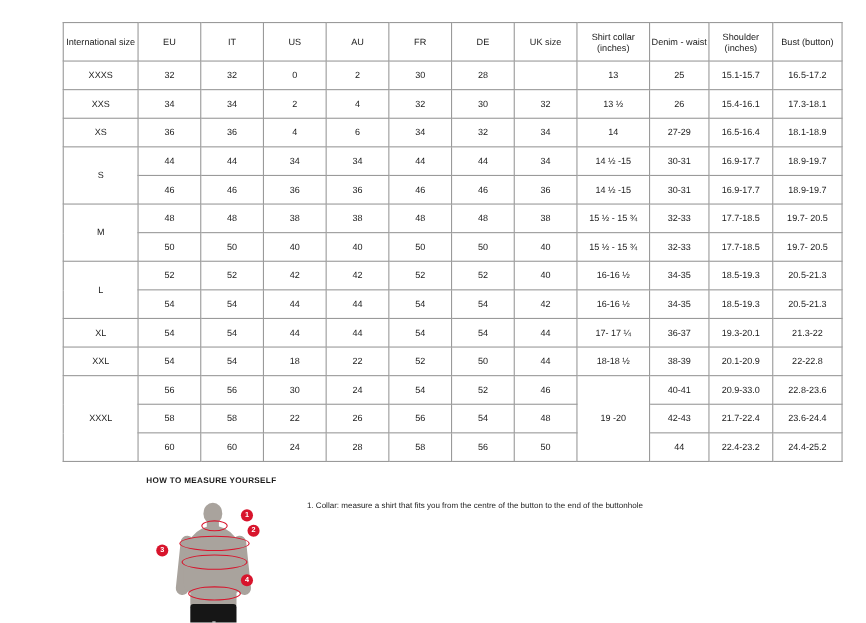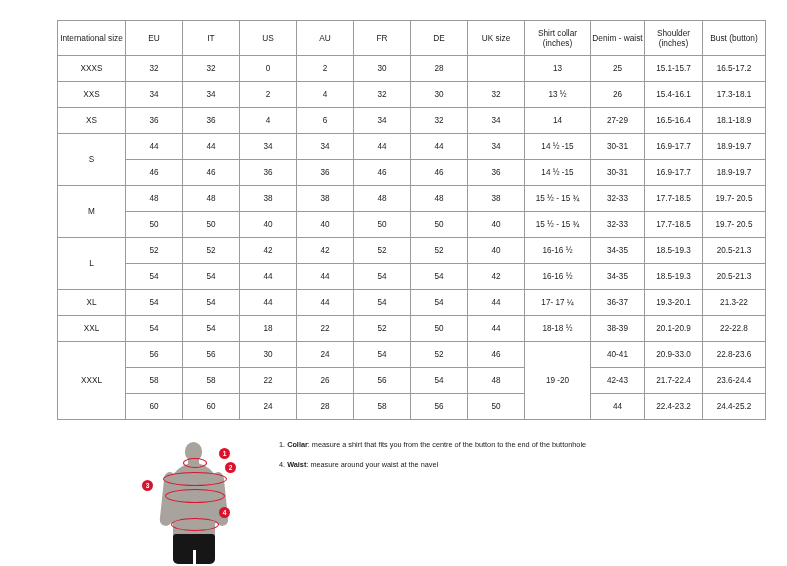--- a/index.html
+++ b/index.html
@@ -80,21 +80,21 @@
   .steps {
     margin-left: 16px;
     padding-top: 8px;
   }
   .step {
     font-size: 7.3px;
     line-height: 1.35;
     margin-bottom: 10px;
     color: #1a1a1a;
   }
-  .step b { font-weight: bold; }
+  .step b { font-weight: normal; }
   .step .num { font-weight: normal; }
 
   
   .torso {
     position: absolute;
     left: 30px;
     top: 10px;
     width: 62px;
     height: 118px;
   }
@@ -418,20 +418,21 @@
         <td>56</td>
         <td>50</td>
         <td>44</td>
         <td>22.4-23.2</td>
         <td>24.4-25.2</td>
       </tr>
     </tbody>
 </table>
 
 <div class="howto">
+  <div class="howto-title">HOW TO MEASURE YOURSELF</div>
   <div class="howto-body">
     <div class="figure-wrap">
       <div class="torso">
         <div class="head"></div>
         <div class="neck"></div>
         <div class="arm-l"></div>
         <div class="arm-r"></div>
         <div class="body-shape"></div>
         <div class="waist-block"></div>
         <div class="shorts"></div>
@@ -445,19 +446,15 @@
       <div class="bullet b1">1</div>
       <div class="bullet b2">2</div>
       <div class="bullet b3">3</div>
       <div class="bullet b4">4</div>
     </div>
     <div class="steps">
       <div class="step">
         <span class="num">1.</span>
         <b>Collar</b><span>: measure a shirt that fits you from the centre of the button to the end of the buttonhole</span>
       </div>
-      <div class="step">
-        <span class="num">4.</span>
-        <b>Waist</b><span>: measure around your waist at the navel</span>
-      </div>
     </div>
   </div>
 </div>
 
 </body></html>

